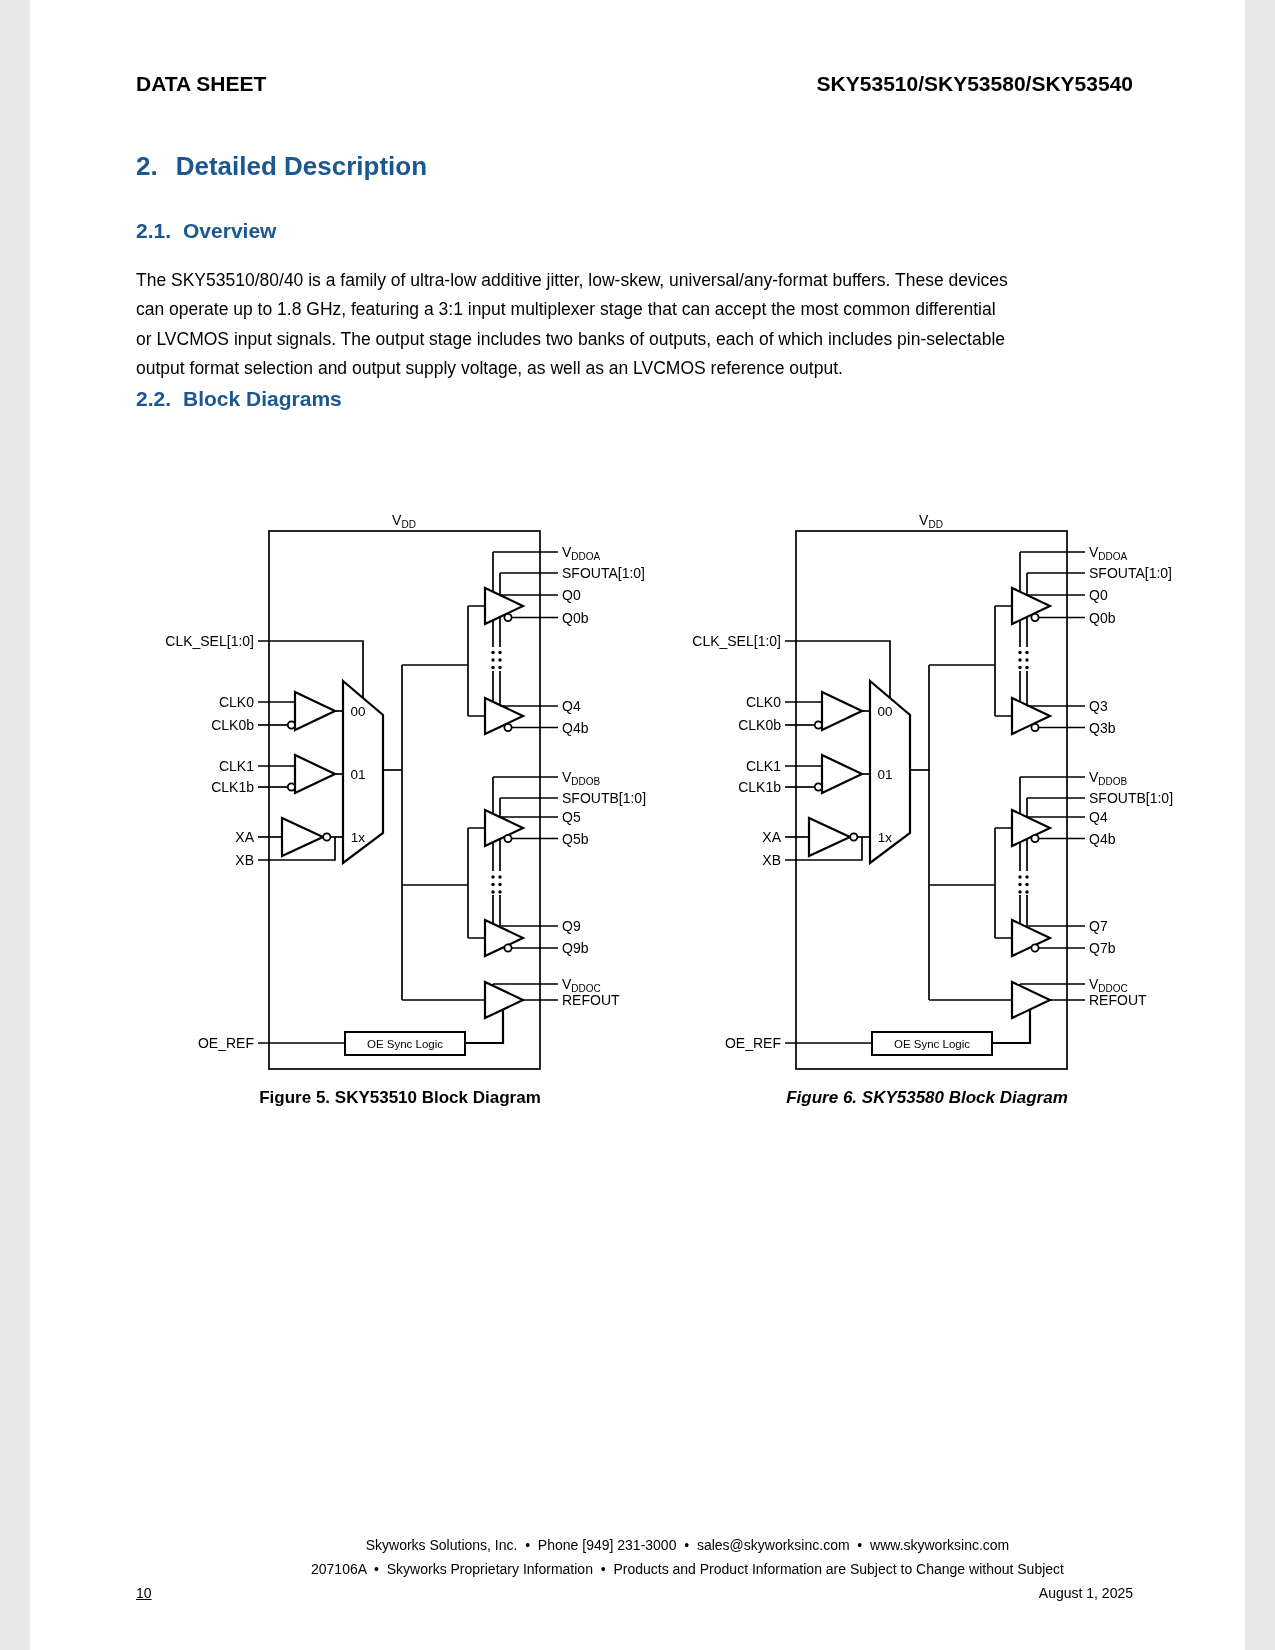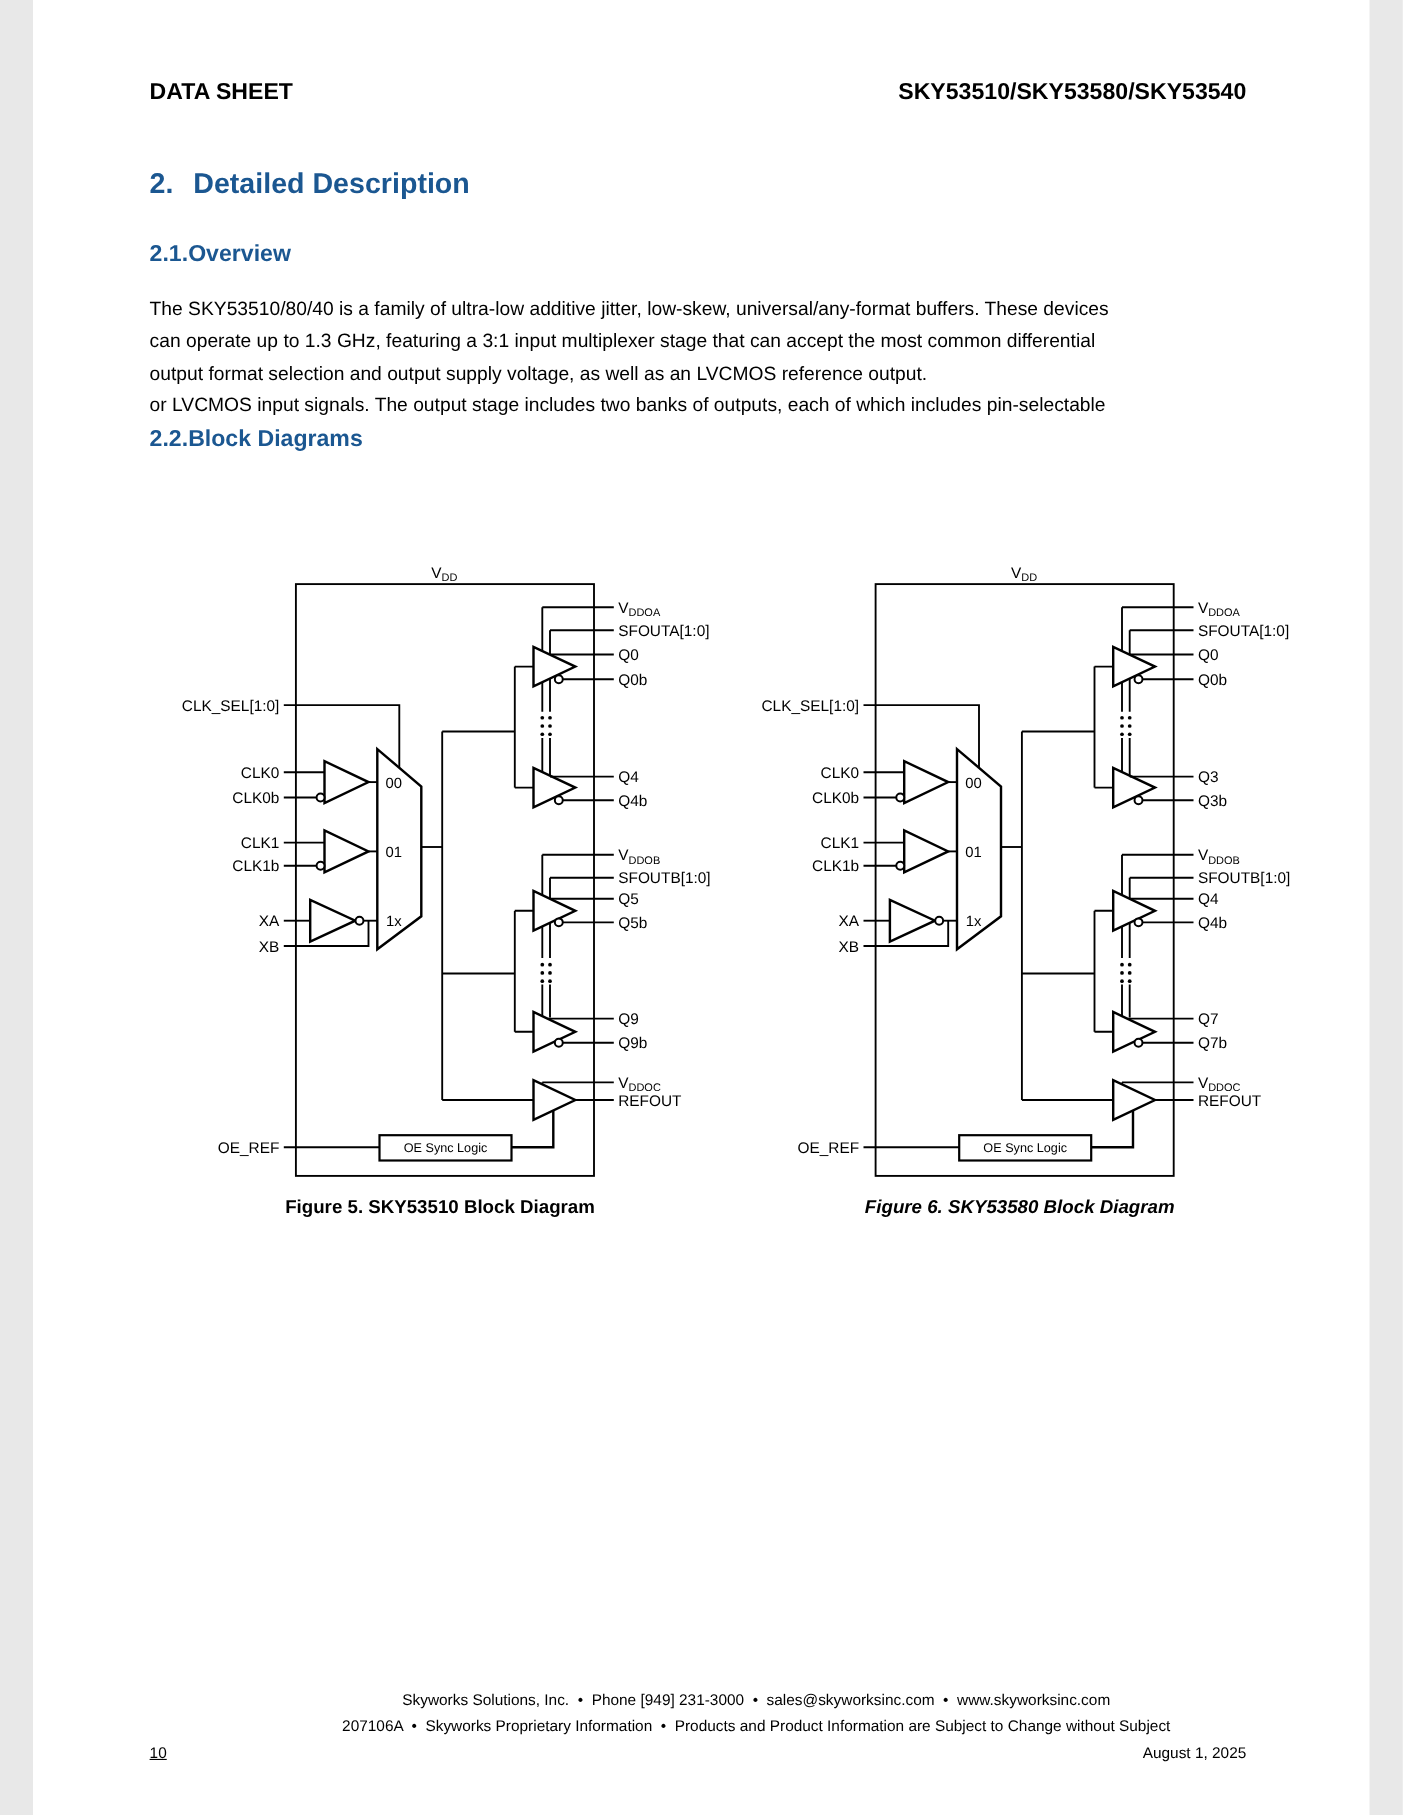--- a/index.html
+++ b/index.html
@@ -9,21 +9,21 @@
     font-family:"Liberation Sans", sans-serif; color:#000;
   }
   .abs { position:absolute; }
   .hdr { top:72px; left:106px; right:112px; display:flex; justify-content:space-between;
          font-weight:bold; font-size:21px; }
   .h1  { top:151px; left:106px; font-weight:bold; font-size:26px; color:var(--heading,#1B5791); }
   .h2  { left:106px; font-weight:bold; font-size:21px; color:var(--heading,#1B5791); }
   .h2.overview { top:219px; }
   .h2.blocks   { top:387px; }
   .h1 .num { margin-right:18px; }
-  .h2 .num { margin-right:0; }
+  .h2 .num { margin-right:12px; }
   .body-par { top:266px; left:106px; width:1065px; font-size:17.5px; line-height:29.4px; }
   .fig-svg { top:500px; width:520px; height:580px; }
   .fig-svg.f0 { left:110px; }
   .fig-svg.f1 { left:637px; }
   .caption { top:1088px; width:520px; text-align:center; font-weight:bold; font-size:17px; }
   .caption.c0 { left:110px; }
   .caption.c1 { left:637px;font-style:italic; }
   .foot { left:0; width:1275px; text-align:center; font-size:14px; white-space:pre-wrap;padding-left:20px; }
   .foot.l1 { top:1537px; }
   .foot.l2 { top:1561px; }
@@ -54,23 +54,23 @@
   <div class="abs h1">
     <span class="num">2.</span><span>Detailed Description</span>
   </div>
 
   <div class="abs h2 overview">
     <span class="num">2.1.</span><span>Overview</span>
   </div>
 
   <div class="abs body-par">
     <div>The SKY53510/80/40 is a family of ultra-low additive jitter, low-skew, universal/any-format buffers. These devices</div>
-    <div>can operate up to 1.3 GHz, featuring a 3:1 input multiplexer stage that can accept the most common differential</div>
+    <div>can operate up to 1.8 GHz, featuring a 3:1 input multiplexer stage that can accept the most common differential</div>
+    <div>or LVCMOS input signals. The output stage includes two banks of outputs, each of which includes pin-selectable</div>
     <div>output format selection and output supply voltage, as well as an LVCMOS reference output.</div>
-    <div>or LVCMOS input signals. The output stage includes two banks of outputs, each of which includes pin-selectable</div>
   </div>
 
   <div class="abs h2 blocks">
     <span class="num">2.2.</span><span>Block Diagrams</span>
   </div>
 
   <svg id="diagram-template" class="abs fig-svg f0" viewBox="0 0 520 580">
 
     <rect class="bx" x="129" y="31" width="271" height="538"></rect>
 

